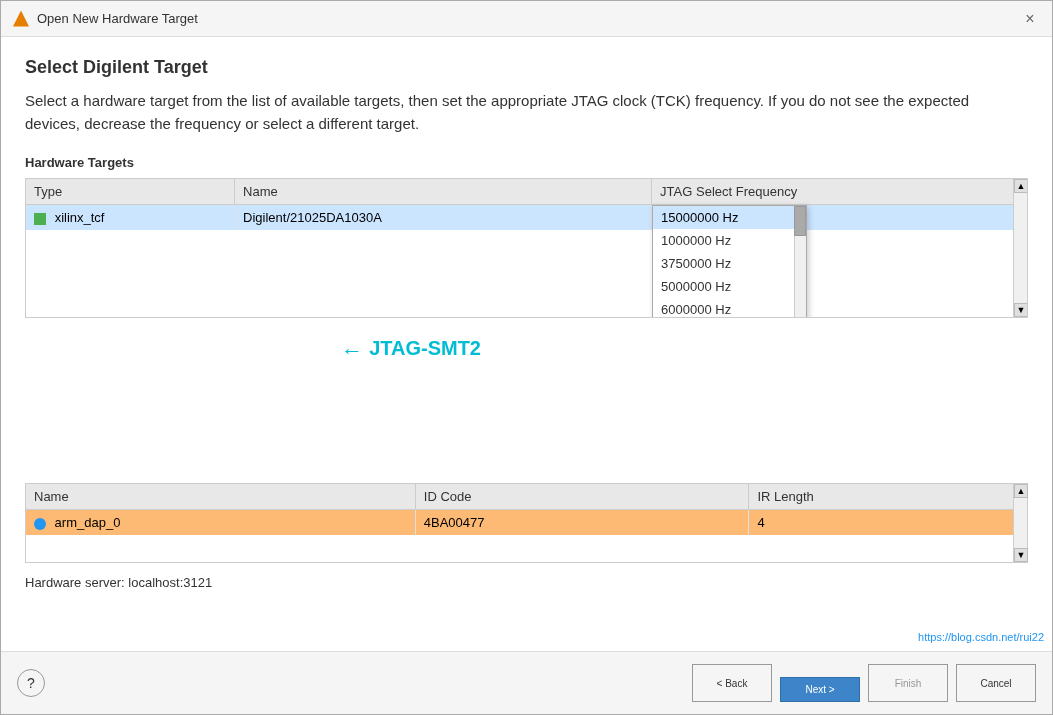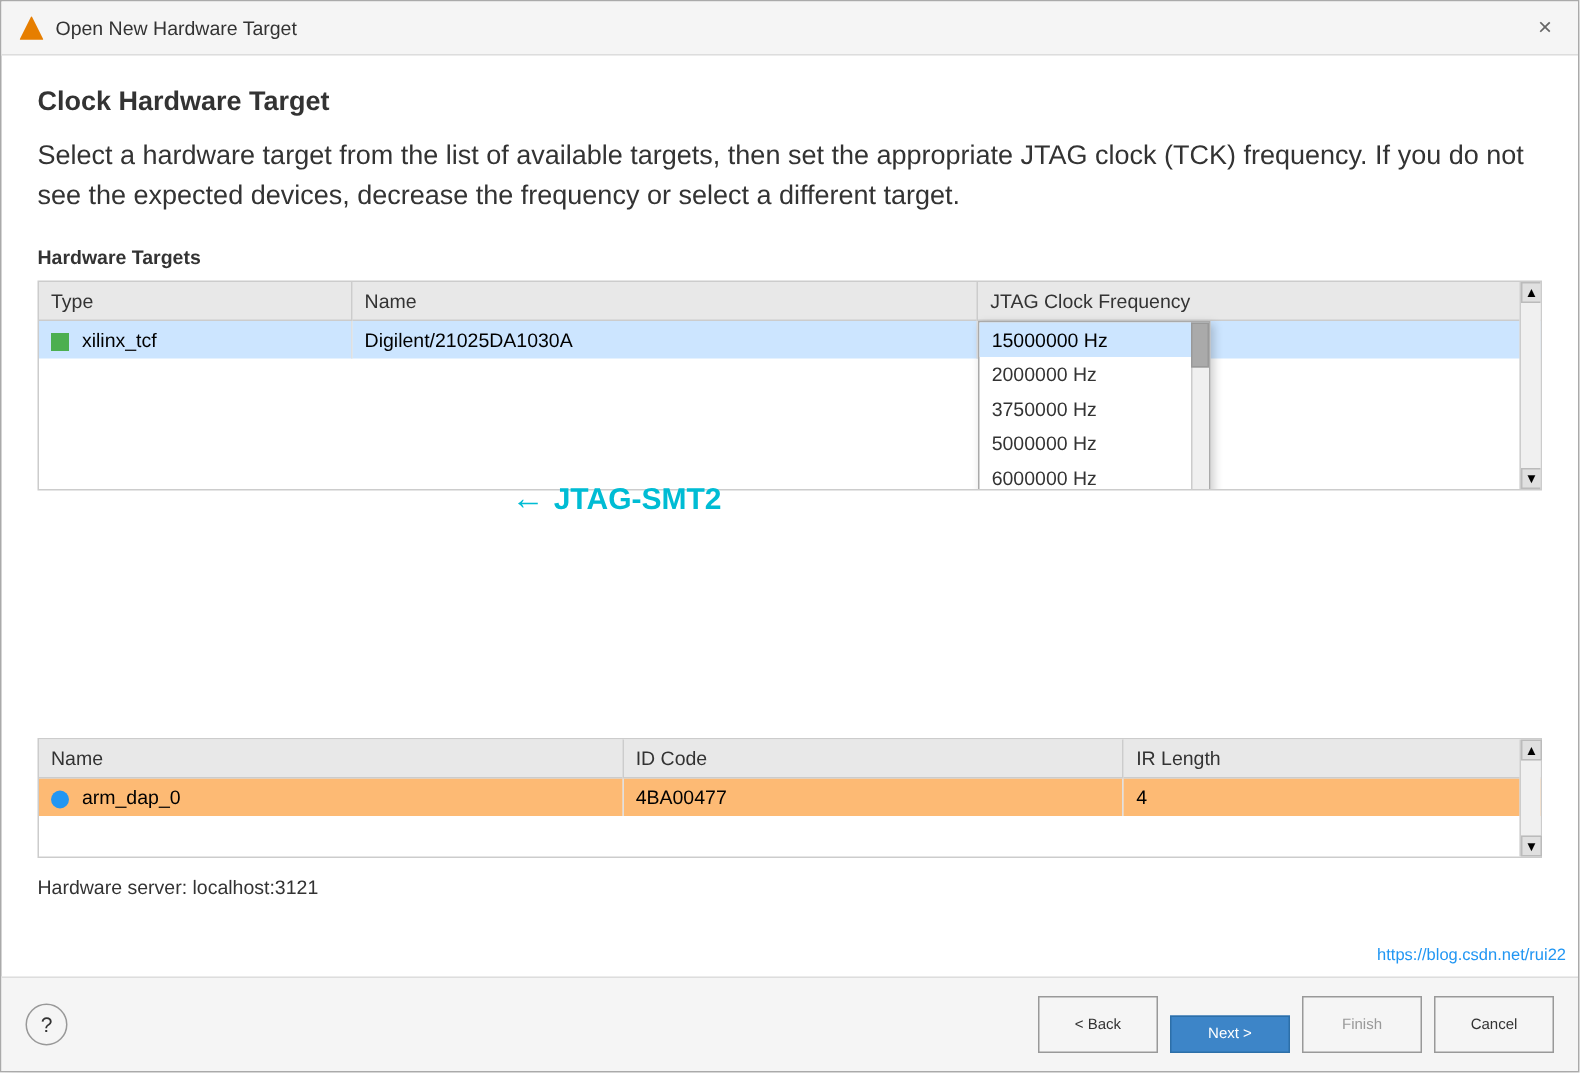--- a/index.html
+++ b/index.html
@@ -65,21 +65,21 @@
       overflow: visible;
       position: relative;
     }
     .section-title {
       font-size: 18px;
       font-weight: bold;
       color: #333;
       margin-bottom: 12px;
     }
     .description {
-      font-size: 18px;
+      font-size: 15px;
       color: #333;
       line-height: 1.5;
       margin-bottom: 20px;
     }
     .subsection-title {
       font-size: 13px;
       font-weight: bold;
       color: #333;
       margin-bottom: 8px;
     }
@@ -245,21 +245,21 @@
       bottom: 8px;
       right: 8px;
       font-size: 11px;
       color: #2196f3;
       z-index: 300;
     }
     
     .jtag-label {
       position: absolute;
       left: 340px;
-      top: 282px;
+      top: 298px;
       color: #00bcd4;
       font-size: 20px;
       font-weight: bold;
       z-index: 200;
       pointer-events: none;
       white-space: nowrap;
     }
     .table-scroll-right {
       position: absolute;
       right: 0;
@@ -306,46 +306,46 @@
 
   <div class="title-bar">
     <div class="title-bar-left">
       <div class="title-bar-icon"></div>
       <span class="title-bar-text">Open New Hardware Target</span>
     </div>
     <button class="close-btn">×</button>
   </div>
 
   <div class="content">
-    <div class="section-title">Clock Hardware Target</div>
+    <div class="section-title">Select Digilent Target</div>
     <p class="description">Select a hardware target from the list of available targets, then set the appropriate JTAG clock (TCK) frequency. If you do not see the expected devices, decrease the frequency or select a different target.</p>
 
     <div class="subsection-title">Hardware Targets</div>
     <div class="table-container" style="position:relative; height: 140px; overflow: hidden;">
       <table>
         <thead>
           <tr>
             <th class="col-type">Type</th>
             <th class="col-name">Name</th>
-            <th class="col-jtag">JTAG Clock Frequency</th>
+            <th class="col-jtag">JTAG Select Frequency</th>
           </tr>
         </thead>
         <tbody>
           <tr class="selected">
             <td>
               <span class="device-icon"></span>
               <span>xilinx_tcf</span>
             </td>
             <td>Digilent/21025DA1030A</td>
             <td style="position:relative;">
               15000000 Hz
               
               <div class="dropdown-wrapper" style="position:absolute; top:0; left:0; width:155px;">
                 <div class="dropdown-item selected">15000000 Hz</div>
-                <div class="dropdown-item">2000000 Hz</div>
+                <div class="dropdown-item">1000000 Hz</div>
                 <div class="dropdown-item">3750000 Hz</div>
                 <div class="dropdown-item">5000000 Hz</div>
                 <div class="dropdown-item">6000000 Hz</div>
 
                 <div class="dropdown-scrollbar">
                   <div class="scroll-thumb"></div>
                 </div>
               </div>
             </td>
           </tr>

